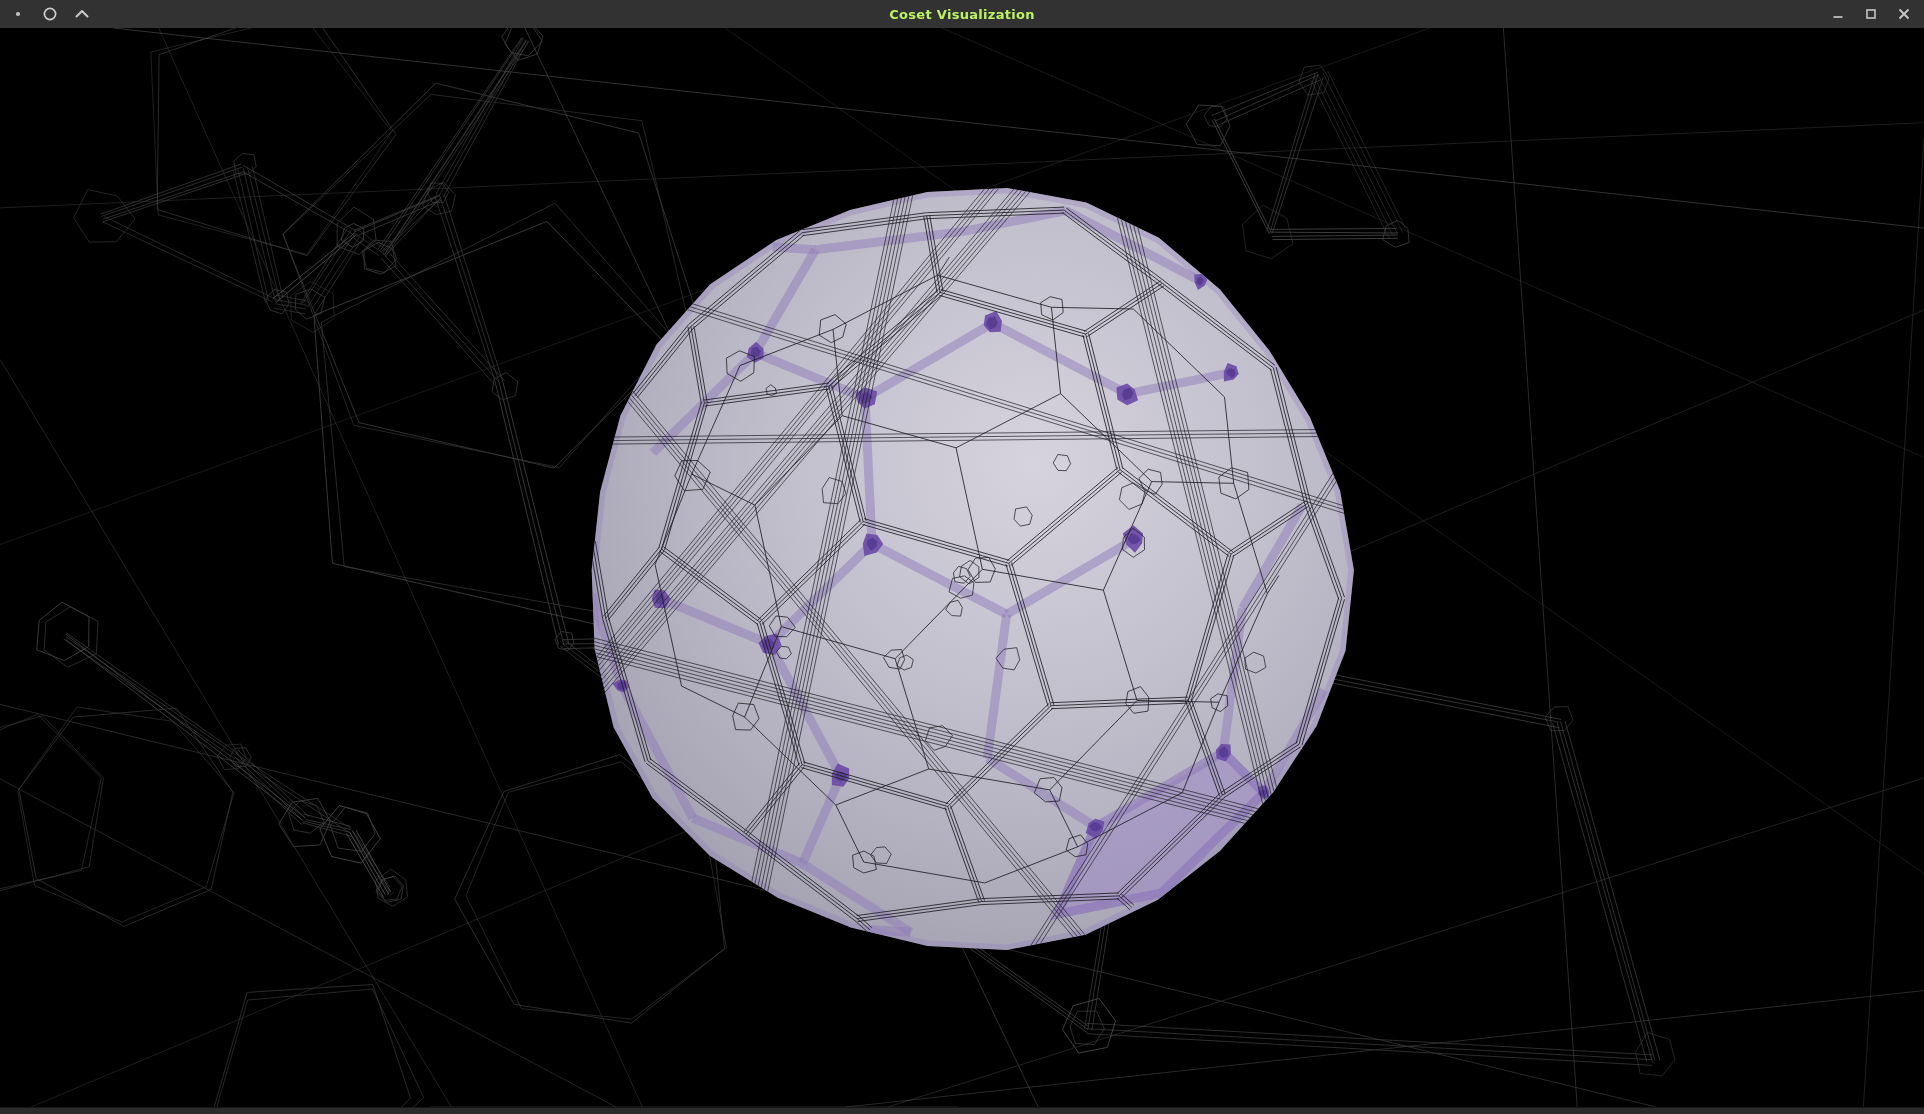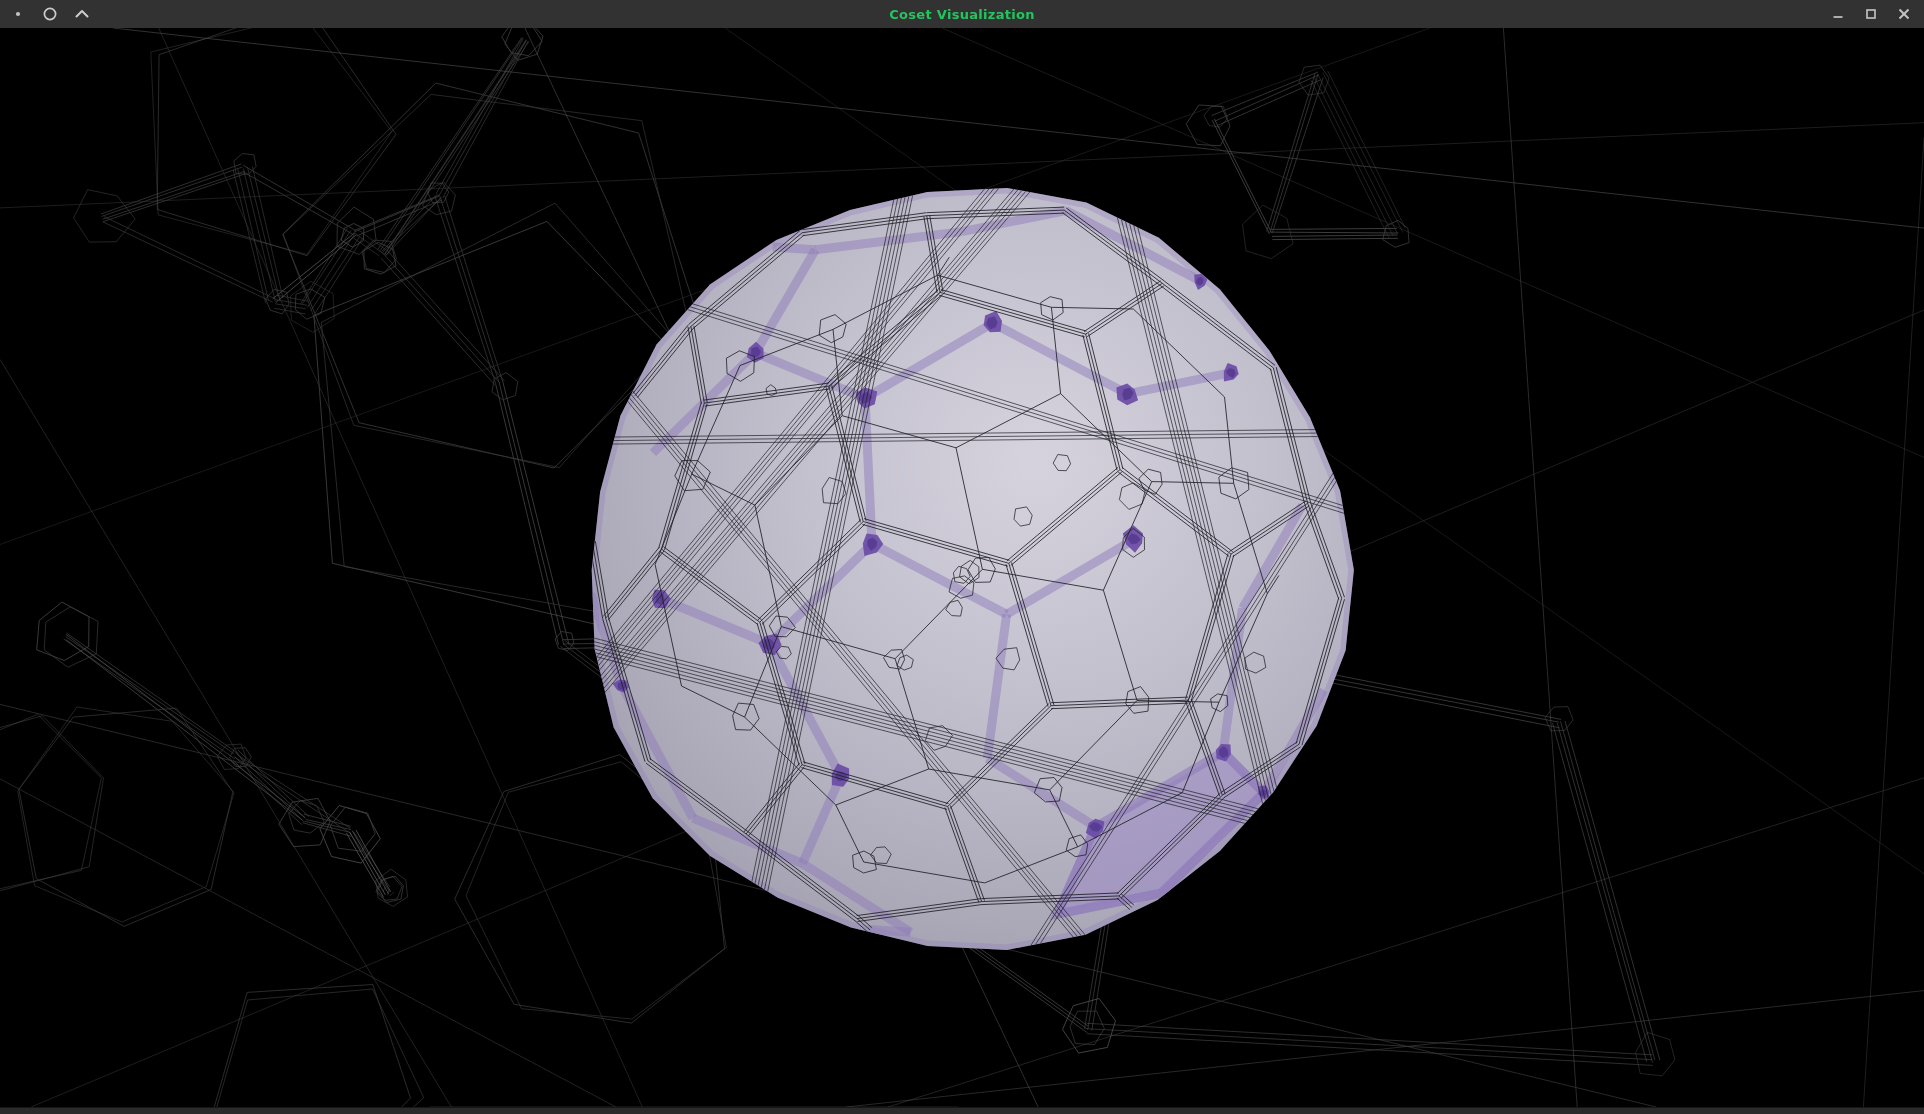--- a/index.html
+++ b/index.html
@@ -27,21 +27,21 @@
   .tb-btn {
     width: 22px; height: 28px;
     margin-right: 10px;
     background: transparent; border: none; padding: 0;
     display: flex; align-items: center; justify-content: center;
   }
   .tb-right .tb-btn { width: 24px; margin-right: 0; margin-left: 9px; }
   .tb-title {
     position: absolute; left: 50%; top: 50%;
     transform: translate(-50%, -50%);
-    color: #22c55e;
+    color: #bef264;
     font-size: 13px; font-weight: bold;
     letter-spacing: 0.3px;
     white-space: nowrap;
   }
   .viewport {
     position: relative;
     width: 1924px; height: 1079px;
     background: #000;
   }
   .viewport svg { display: block; width: 1924px; height: 1079px; }

